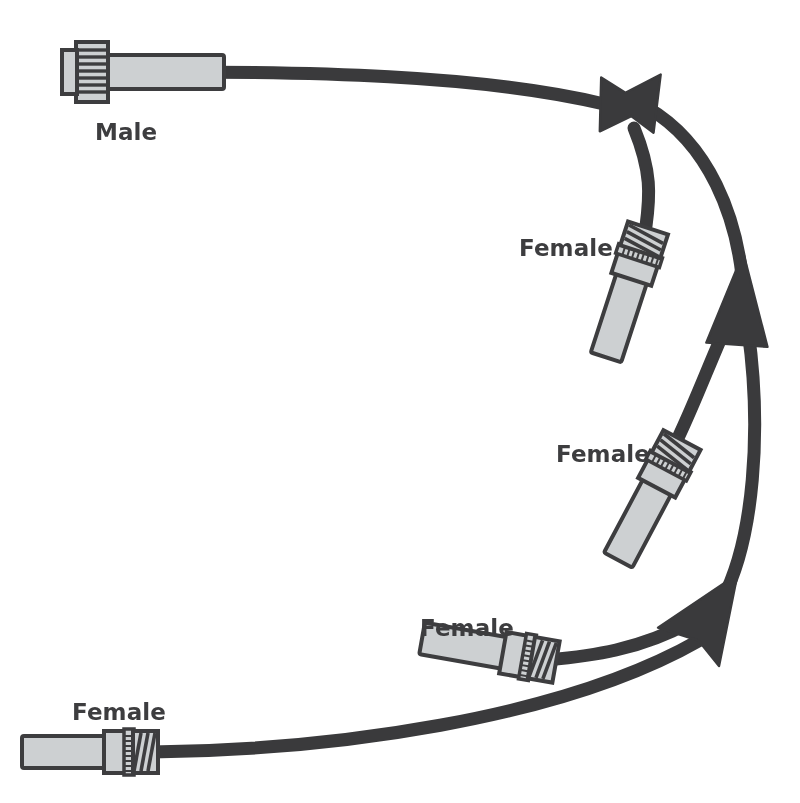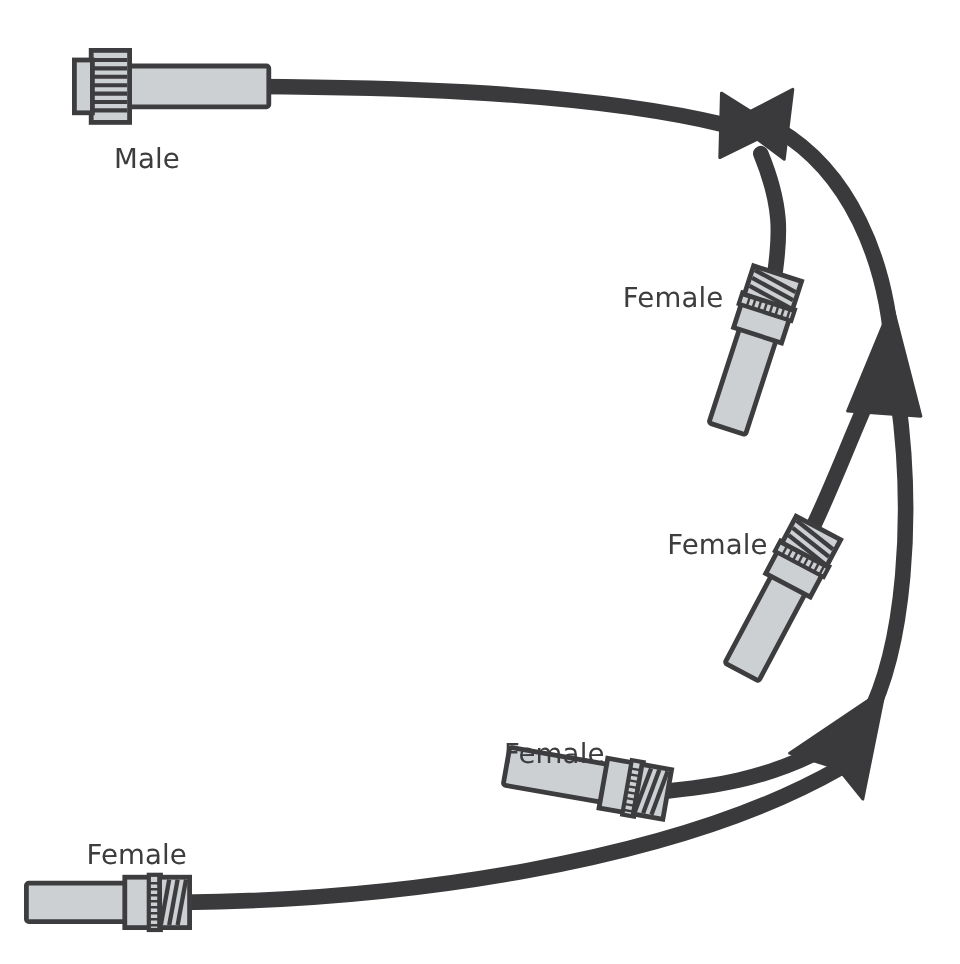--- a/index.html
+++ b/index.html
@@ -11,20 +11,21 @@
     width: 800px;
     height: 803px;
     font-family: "DejaVu Sans", sans-serif;
     overflow: hidden;
   }
   #diagram-root {
     position: relative;
     width: 800px;
     height: 803px;
     background: #ffffff;
+    font-weight: bold;
   }
   #wiring-svg {
     position: absolute;
     left: 0;
     top: 0;
     width: 800px;
     height: 803px;
     display: block;
   }
   .conn-label {

